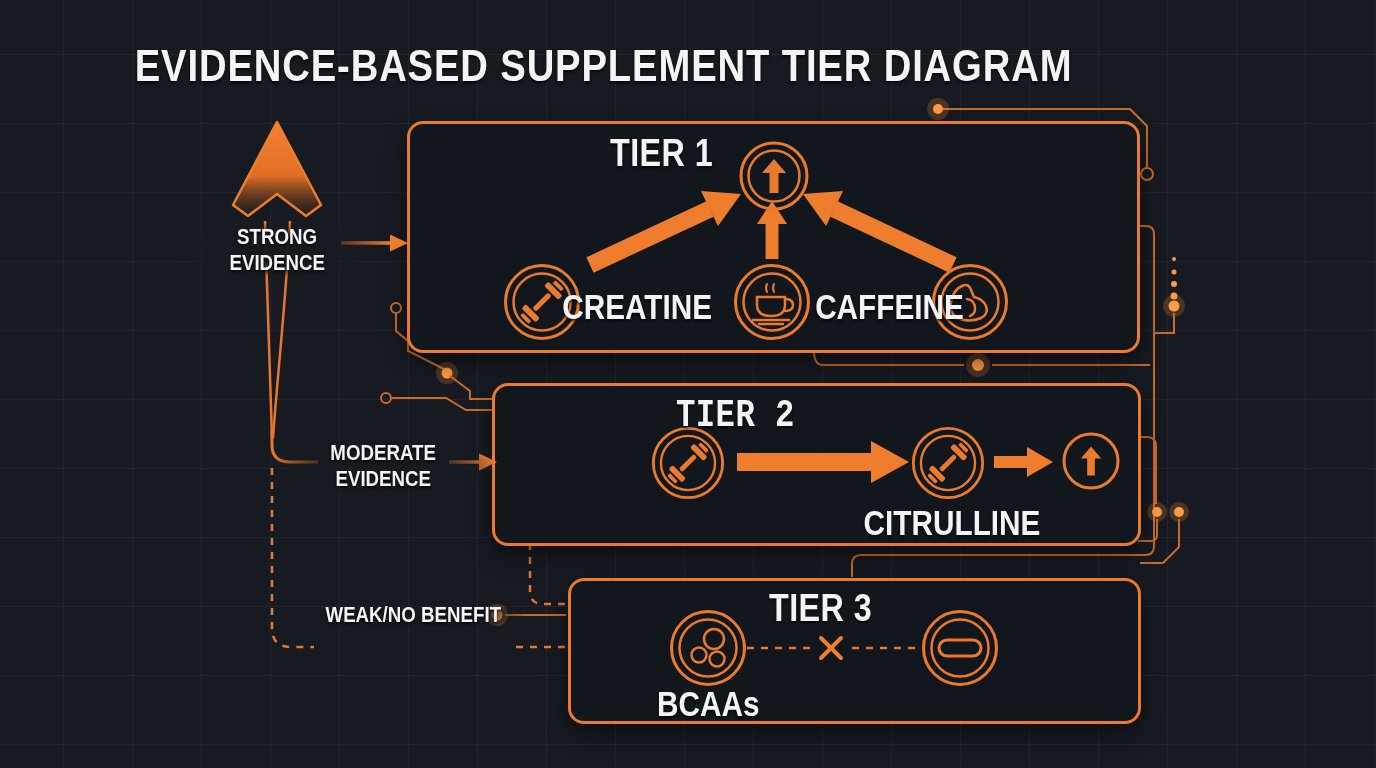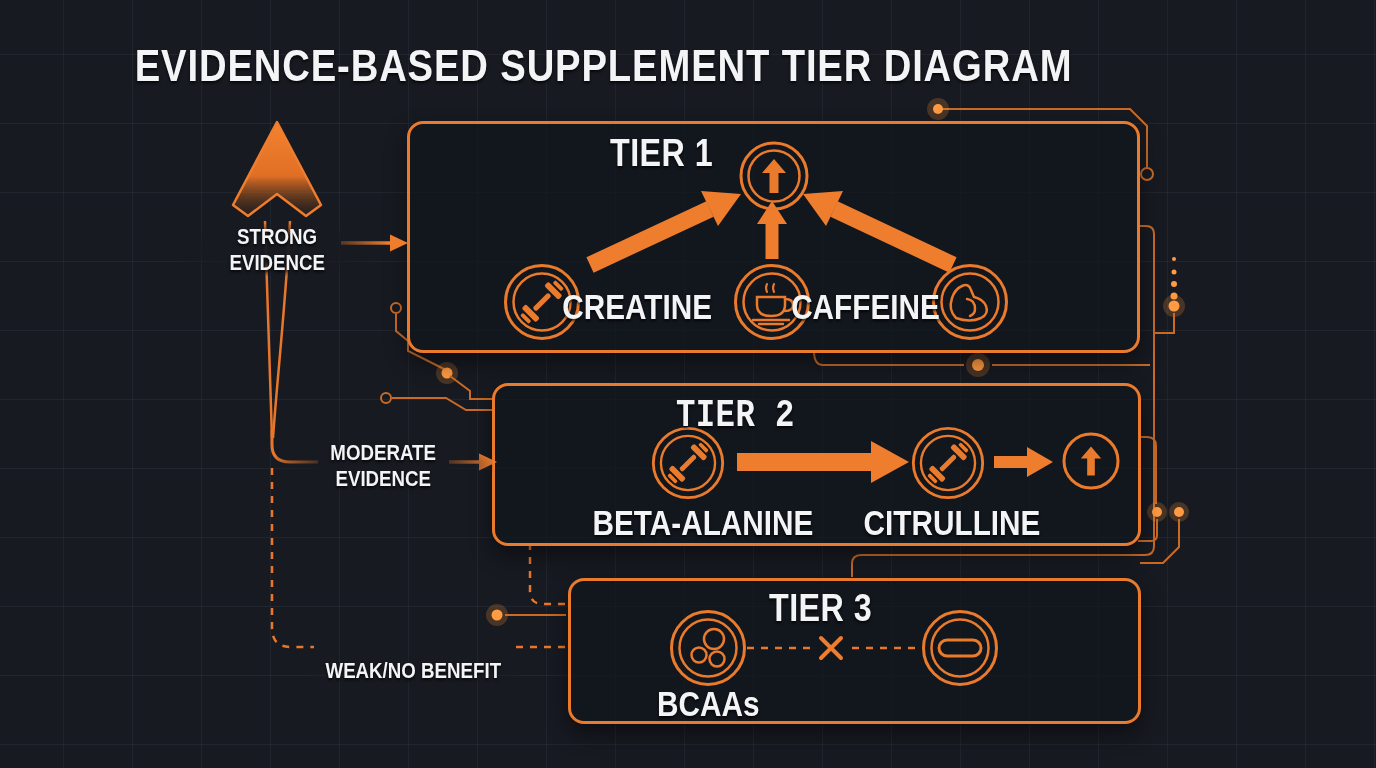--- a/index.html
+++ b/index.html
@@ -35,30 +35,30 @@
   .halo{
     background:radial-gradient(ellipse at center, rgba(23,26,33,0.95) 35%, rgba(23,26,33,0) 75%);
   }
   #main-title{left:0;top:40px;width:1208px;font-size:45px;letter-spacing:1px;}
   .tier-title{font-size:38px;letter-spacing:0.5px;text-align:right;}
   #tier1-title{left:431px;top:132px;width:300px;}
   #tier2-title{left:516px;top:394px;width:300px;font-family:Liberation Mono, monospace;}
   #tier3-title{left:590px;top:587px;width:300px;}
   .item-lbl{font-size:35px;width:240px;}
   #creatine-label{left:517px;top:287px;}
-  #caffeine-label{left:745px;top:287px;}
+  #caffeine-label{left:745px;top:287px;padding-left:24px;}
   #protein-label{left:937px;top:287px;}
   #beta-label{left:573px;top:503px;}
   #citrulline-label{left:832px;top:503px;}
   #bcaas-label{left:588px;top:684px;}
   #glutamine-label{left:842px;top:684px;}
   .ev-lbl{font-size:22px;line-height:26px;width:220px;}
   #strong-label{left:167px;top:224px;}
   #moderate-label{left:273px;top:440px;}
-  #weak-label{left:303px;top:658px;width:220px;}
+  #weak-label{left:303px;top:602px;width:220px;}
   .trace{stroke:#c96b27;stroke-width:2;fill:none;}
   .trace-b{stroke:#e8772b;fill:none;}
   .dashed{stroke:#e8772b;stroke-width:2.5;fill:none;stroke-dasharray:7 7;}
   .node{stroke:#c96b27;stroke-width:2;fill:none;}
   .dot{fill:#ff9b43;}
   .glow{fill:rgba(255,150,60,0.22);}
   .thick{stroke:#ef7d2e;}
   .ahead{fill:#ef7d2e;}
   .ring{stroke:#ea7a2c;fill:none;}
 </style>
@@ -309,23 +309,20 @@
   <div id="tier3-title" class="lbl tier-title">
     <span class="cond-left">TIER 3</span>
   </div>
 
   <div id="creatine-label" class="lbl item-lbl">
     <span class="cond">CREATINE</span>
   </div>
   <div id="caffeine-label" class="lbl item-lbl">
     <span class="cond">CAFFEINE</span>
   </div>
-  <div id="beta-label" class="lbl item-lbl">
-    <span class="cond">BETA-ALANINE</span>
-  </div>
   <div id="citrulline-label" class="lbl item-lbl">
     <span class="cond">CITRULLINE</span>
   </div>
   <div id="bcaas-label" class="lbl item-lbl">
     <span class="cond">BCAAs</span>
   </div>
 
   <div id="strong-label" class="lbl ev-lbl halo">
     <span class="cond">STRONG</span><br>
     <span class="cond">EVIDENCE</span>

